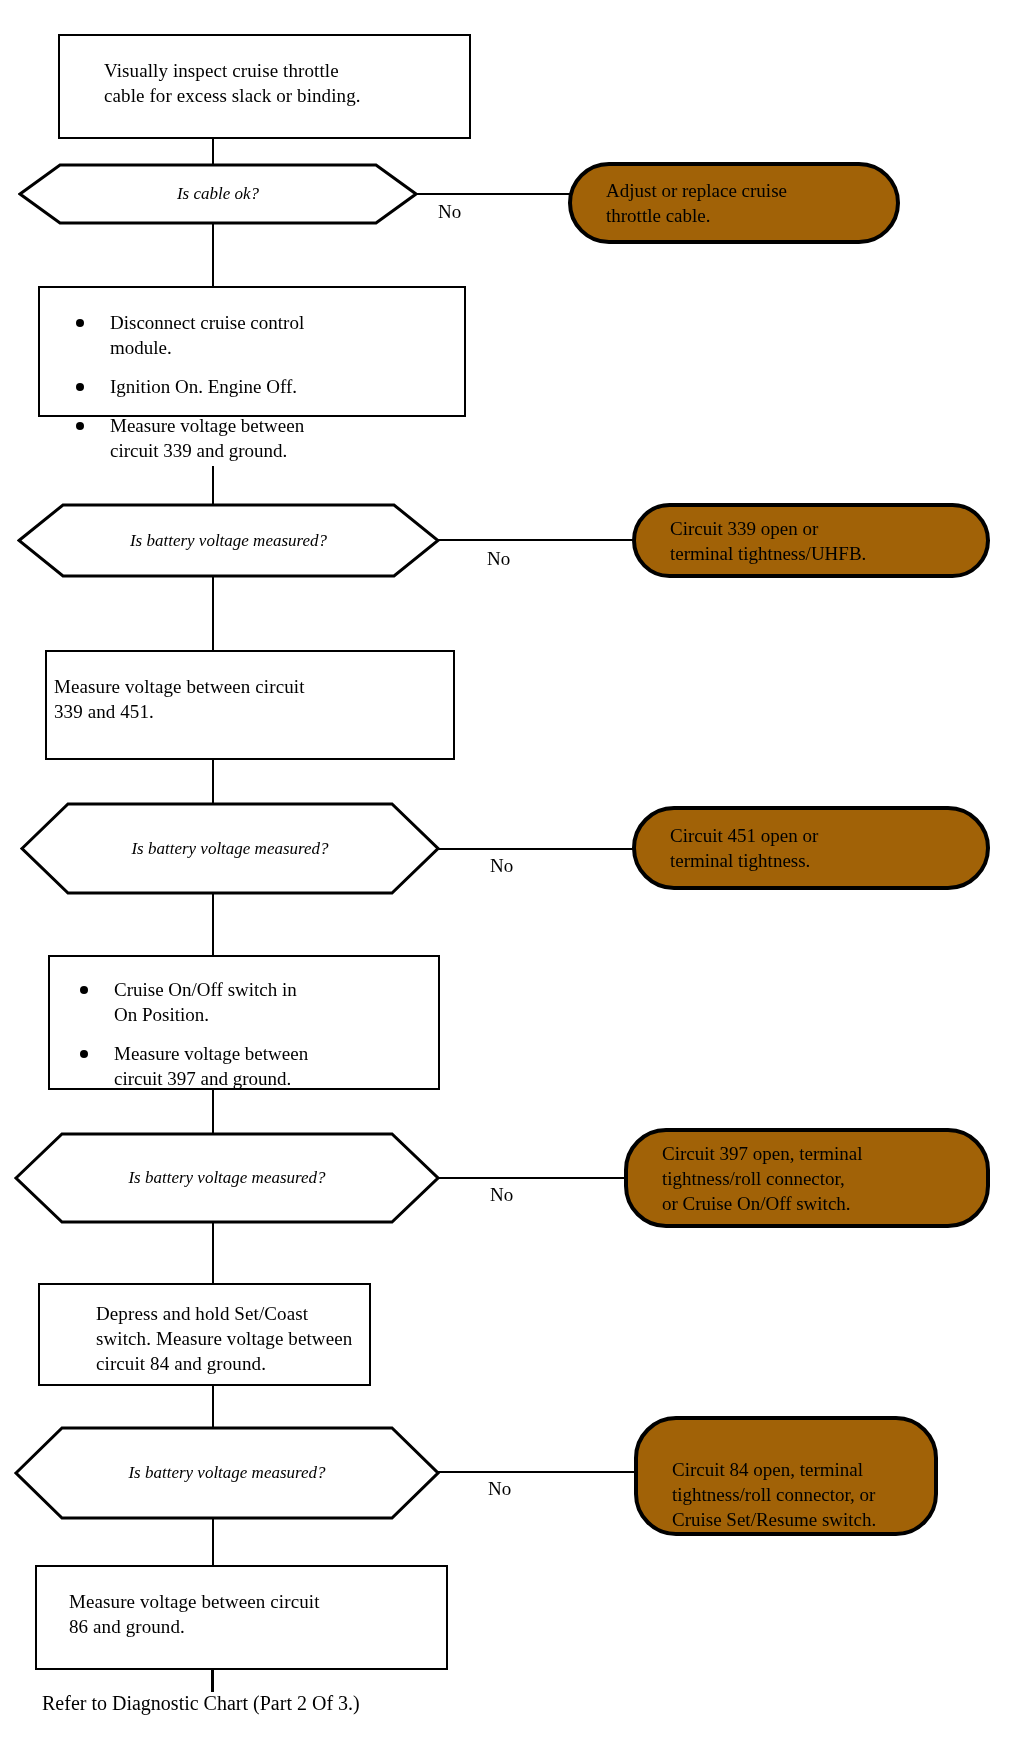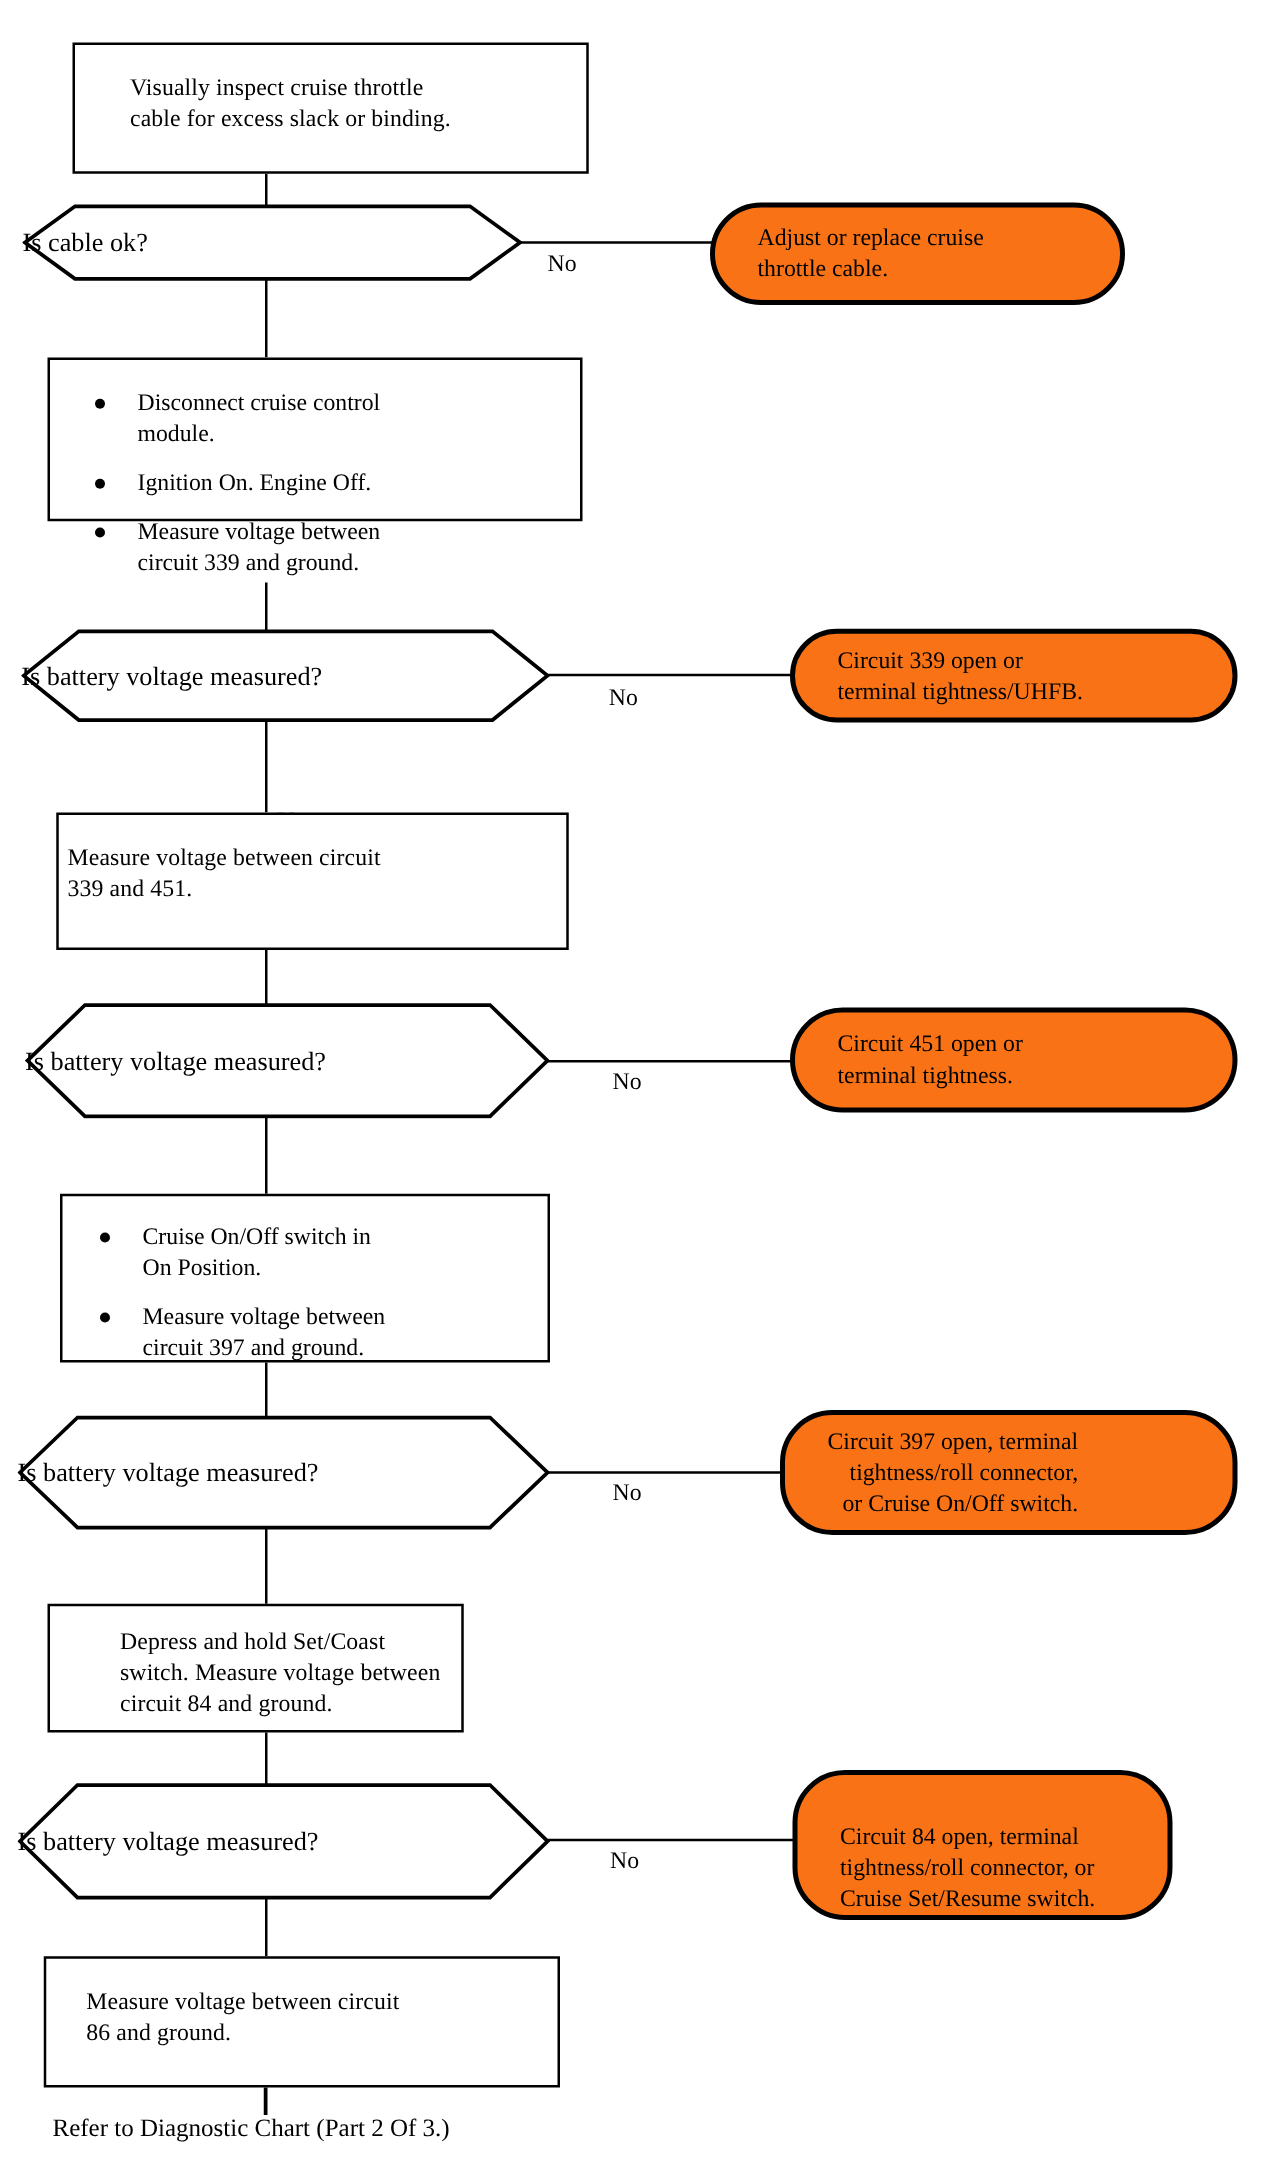--- a/index.html
+++ b/index.html
@@ -64,29 +64,30 @@
   .decision { }
   .decision svg {
     position: absolute;
     left: 0; top: 0;
     width: 100%; height: 100%;
   }
   .decision .txt {
     position: absolute;
     left: 0; right: 0; top: 50%;
     transform: translateY(-50%);
-    text-align: left;
-    font-size: 21px;
+    text-align: center;
+    font-size: 17px;
     line-height: 24px;
+    font-style: italic;
   }
   
   .term {
     border: 4px solid #000000;
     border-radius: 42px;
-    background: #f97316;
+    background: #a16207;
     display: flex;
     align-items: center;
   }
   .term .txt {
     font-size: 19px;
     line-height: 25px;
     padding-left: 34px;
     padding-right: 14px;
   }
   
@@ -235,21 +236,21 @@
   <div class="node decision" style="left:14px; top:1132px; width:426px; height:92px;">
     <svg viewBox="0 0 426 92" preserveAspectRatio="none">
       <polygon points="2,46 48,2 378,2 424,46 378,90 48,90" fill="#ffffff" stroke="#000000" stroke-width="3" vector-effect="non-scaling-stroke"></polygon>
     </svg>
     <div class="txt">Is battery voltage measured?</div>
   </div>
 
   <div class="hline" style="left:436px; top:1177px; width:190px;"></div>
   <div class="elabel" style="left:490px; top:1141px;">No</div>
 
-  <div class="node term" style="left:624px; top:1128px; width:366px; height:100px;text-align:right;">
+  <div class="node term" style="left:624px; top:1128px; width:366px; height:100px;">
     <div class="txt">
       <span>Circuit 397 open, terminal</span><br>
       <span>tightness/roll connector,</span><br>
       <span>or Cruise On/Off switch.</span>
     </div>
   </div>
 
   <div class="vline" style="left:212px; top:1222px; height:62px;"></div>
   <div class="elabel" style="left:222px; top:1240px;">Yes</div>
 

